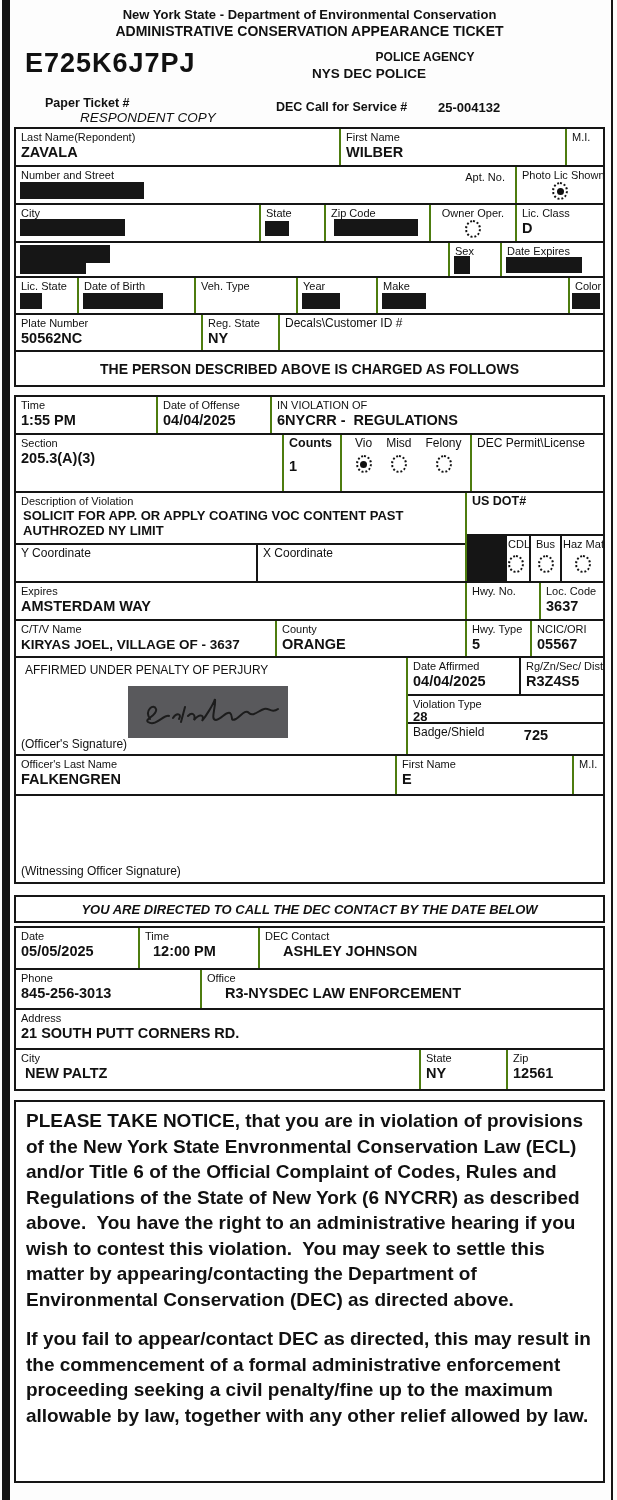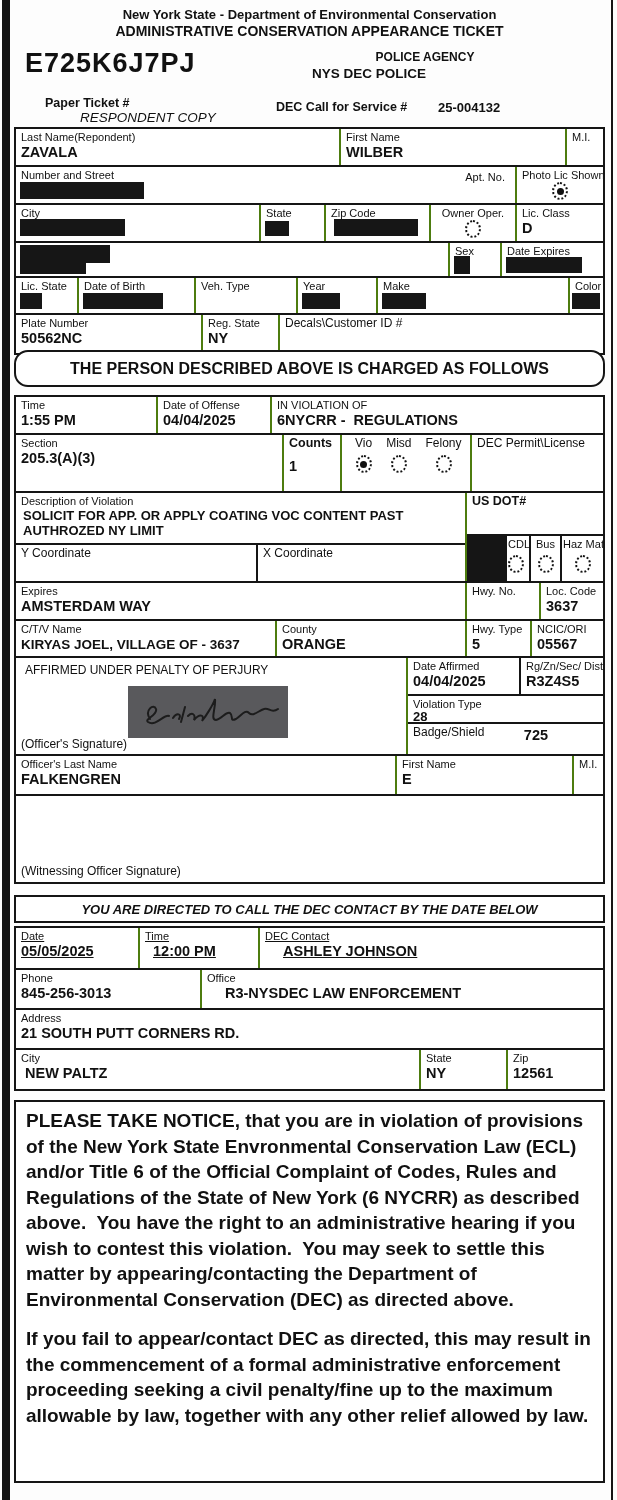--- a/index.html
+++ b/index.html
@@ -138,21 +138,21 @@
       <div class="cell">
         <div class="lbl">Reg. State</div>
         <div class="val">NY</div>
       </div>
       <div class="cell">
         <div class="lbl" style="font-size:12px;">Decals\Customer ID #</div>
       </div>
     </div>
   </div>
 
-  <div class="banner" style="top:350px;height:37px;font-size:16px;font-weight:700;border-radius:14px;">THE PERSON DESCRIBED ABOVE IS CHARGED AS FOLLOWS</div>
+  <div class="banner" style="top:350px;height:37px;font-size:14px;font-weight:700;">THE PERSON DESCRIBED ABOVE IS CHARGED AS FOLLOWS</div>
 
   <div class="tbl" style="top:395px;">
     <div class="row" style="grid-template-columns:140px 112px 1fr;height:36px;">
       <div class="cell">
         <div class="lbl">Time</div>
         <div class="val">1:55 PM</div>
       </div>
       <div class="cell">
         <div class="lbl">Date of Offense</div>
         <div class="val">04/04/2025</div>
@@ -308,21 +308,21 @@
     <div class="row" style="grid-template-columns:1fr;height:86px;">
       <div class="cell">
         <div class="lbl" style="position:absolute;left:5px;bottom:4px;font-size:12px;">(Witnessing Officer Signature)</div>
       </div>
     </div>
   </div>
 
   <div class="banner" style="top:895px;height:28px;font-size:13px;font-weight:700;font-style:italic;">YOU ARE DIRECTED TO CALL THE DEC CONTACT BY THE DATE BELOW</div>
 
   <div class="tbl" style="top:926px;">
-    <div class="row" style="grid-template-columns:122px 118px 1fr;height:40px;text-decoration:underline;">
+    <div class="row" style="grid-template-columns:122px 118px 1fr;height:40px;">
       <div class="cell">
         <div class="lbl">Date</div>
         <div class="val">05/05/2025</div>
       </div>
       <div class="cell">
         <div class="lbl">Time</div>
         <div class="val" style="padding-left:8px;">12:00 PM</div>
       </div>
       <div class="cell">
         <div class="lbl">DEC Contact</div>

